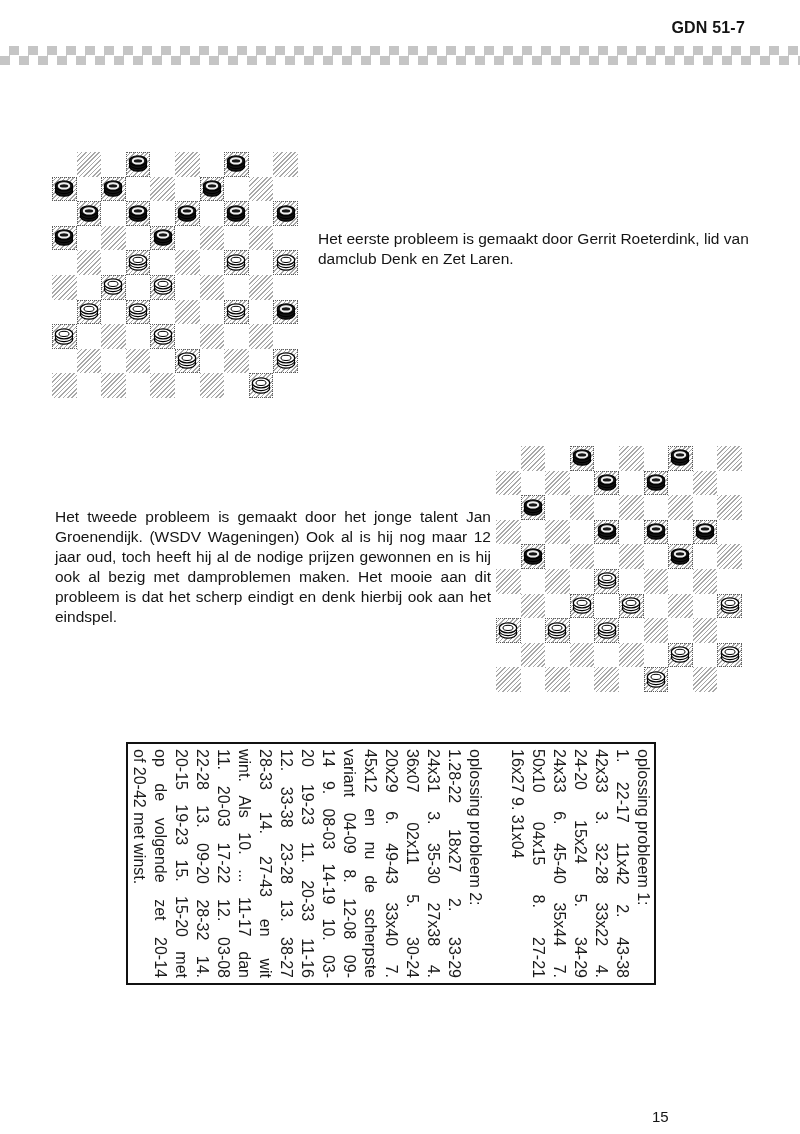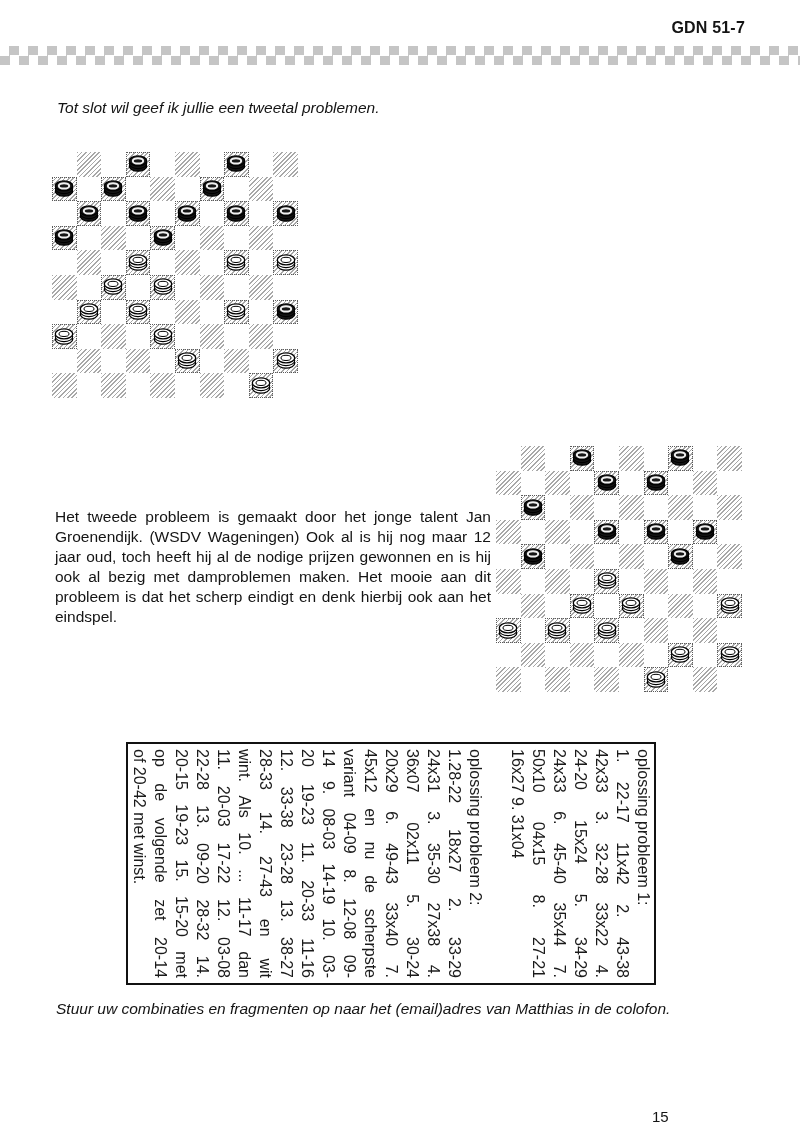--- a/index.html
+++ b/index.html
@@ -57,21 +57,20 @@
 </style>
 </head>
 <body>
 
 <div class="page">
 
   <div class="h-title">GDN 51-7</div>
 
   <div class="band" style="background-image: repeating-conic-gradient(rgb(197, 197, 197) 0%, rgb(197, 197, 197) 25%, rgb(255, 255, 255) 0%, rgb(255, 255, 255) 50%); background-size: 19px 19px;"></div>
 
-  <div class="intro">Tot slot wil geef ik jullie een tweetal problemen.</div>
 
   <div class="board" id="board1">
       <div class="sq"></div>
       <div class="sq" style="background-image: repeating-linear-gradient(135deg, rgb(168, 168, 168) 0px, rgb(168, 168, 168) 1.1px, rgb(255, 255, 255) 1.1px, rgb(255, 255, 255) 3.1px);"></div>
       <div class="sq"></div>
       <div class="sq occ" style="background-image: repeating-linear-gradient(135deg, rgb(168, 168, 168) 0px, rgb(168, 168, 168) 1.1px, rgb(255, 255, 255) 1.1px, rgb(255, 255, 255) 3.1px);">
         <svg class="piece" width="20" height="17" viewBox="0 0 20 17">
           <ellipse cx="10" cy="11.2" rx="8.7" ry="5" fill="#161616" stroke="#000000" stroke-width="1.3"></ellipse>
           <ellipse cx="10" cy="8.6" rx="8.7" ry="5" fill="#161616" stroke="#000000" stroke-width="1.1"></ellipse>
           <ellipse cx="10" cy="5.9" rx="8.7" ry="5" fill="#161616" stroke="#000000" stroke-width="1.3"></ellipse>
@@ -344,20 +343,21 @@
         <svg class="piece" width="20" height="17" viewBox="0 0 20 17">
           <ellipse cx="10" cy="11.2" rx="8.7" ry="5" fill="#ffffff" stroke="#000000" stroke-width="1.3"></ellipse>
           <ellipse cx="10" cy="8.6" rx="8.7" ry="5" fill="#ffffff" stroke="#000000" stroke-width="1.1"></ellipse>
           <ellipse cx="10" cy="5.9" rx="8.7" ry="5" fill="#ffffff" stroke="#000000" stroke-width="1.3"></ellipse>
           <ellipse cx="10" cy="5.9" rx="5" ry="2.6" fill="none" stroke="#000000" stroke-width="1"></ellipse>
         </svg>
       </div>
       <div class="sq"></div>
     </div>
 
+  <div class="p1">Het eerste probleem is gemaakt door Gerrit Roeterdink, lid van damclub Denk en Zet Laren.</div>
 
   <div class="p2">Het tweede probleem is gemaakt door het jonge talent Jan Groenendijk. (WSDV Wageningen) Ook al is hij nog maar 12 jaar oud, toch heeft hij al de nodige prijzen gewonnen en is hij ook al bezig met damproblemen maken. Het mooie aan dit probleem is dat het scherp eindigt en denk hierbij ook aan het eindspel.</div>
 
   <div class="board" id="board2">
       <div class="sq"></div>
       <div class="sq" style="background-image: repeating-linear-gradient(135deg, rgb(168, 168, 168) 0px, rgb(168, 168, 168) 1.1px, rgb(255, 255, 255) 1.1px, rgb(255, 255, 255) 3.1px);"></div>
       <div class="sq"></div>
       <div class="sq occ" style="background-image: repeating-linear-gradient(135deg, rgb(168, 168, 168) 0px, rgb(168, 168, 168) 1.1px, rgb(255, 255, 255) 1.1px, rgb(255, 255, 255) 3.1px);">
         <svg class="piece" width="20" height="17" viewBox="0 0 20 17">
           <ellipse cx="10" cy="11.2" rx="8.7" ry="5" fill="#161616" stroke="#000000" stroke-width="1.3"></ellipse>
@@ -620,17 +620,16 @@
         <div class="sol-line j">28-33 14. 27-43 en wit</div>
         <div class="sol-line j">wint. Als 10. ... 11-17 dan</div>
         <div class="sol-line j">11. 20-03 17-22 12. 03-08</div>
         <div class="sol-line j">22-28 13. 09-20 28-32 14.</div>
         <div class="sol-line j">20-15 19-23 15. 15-20 met</div>
         <div class="sol-line j">op de volgende zet 20-14</div>
         <div class="sol-line">of 20-42 met winst.</div>
       </div>
   </div>
 
-  <div class="footer-note">Stuur uw combinaties en fragmenten op naar het (email)adres van Matthias in de colofon.</div>
 
   <div class="page-num">15</div>
 
 </div>
 
 </body></html>

